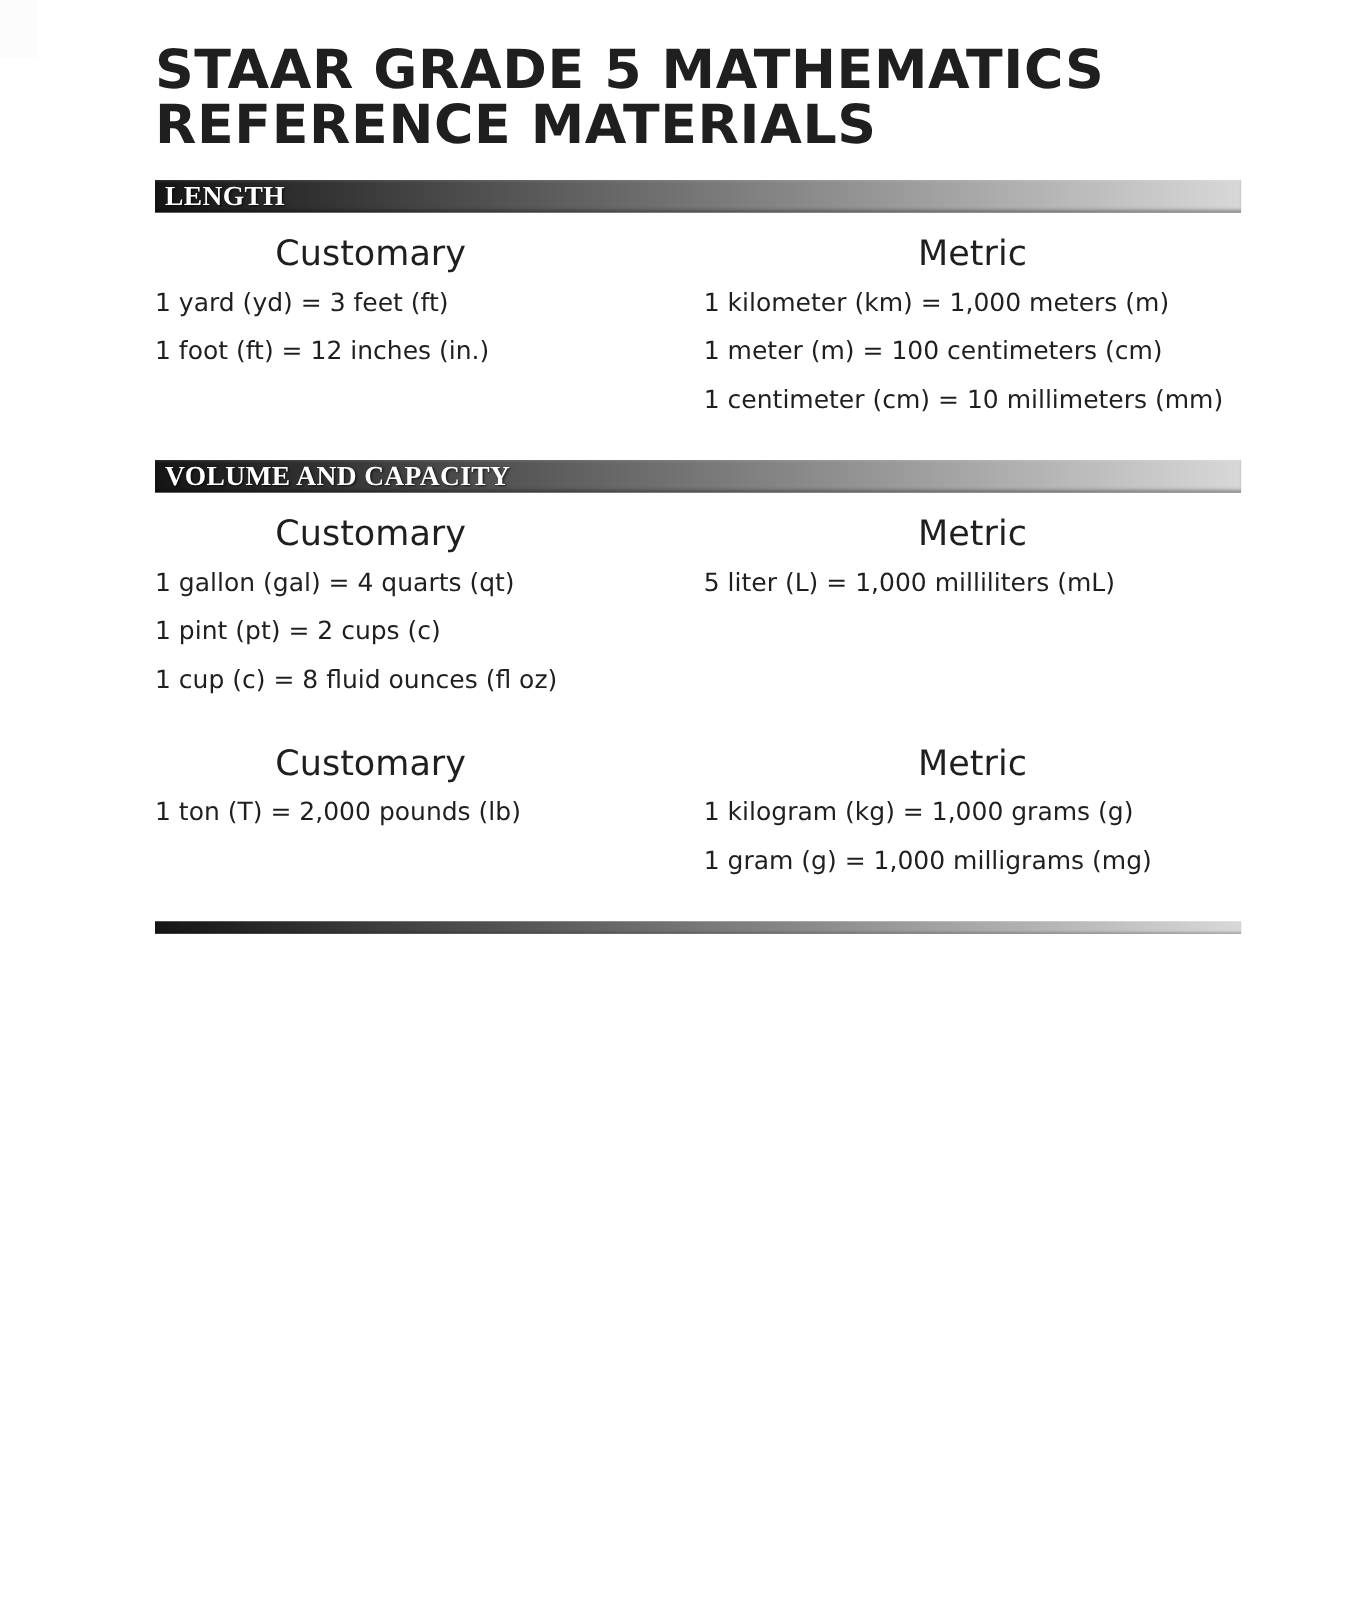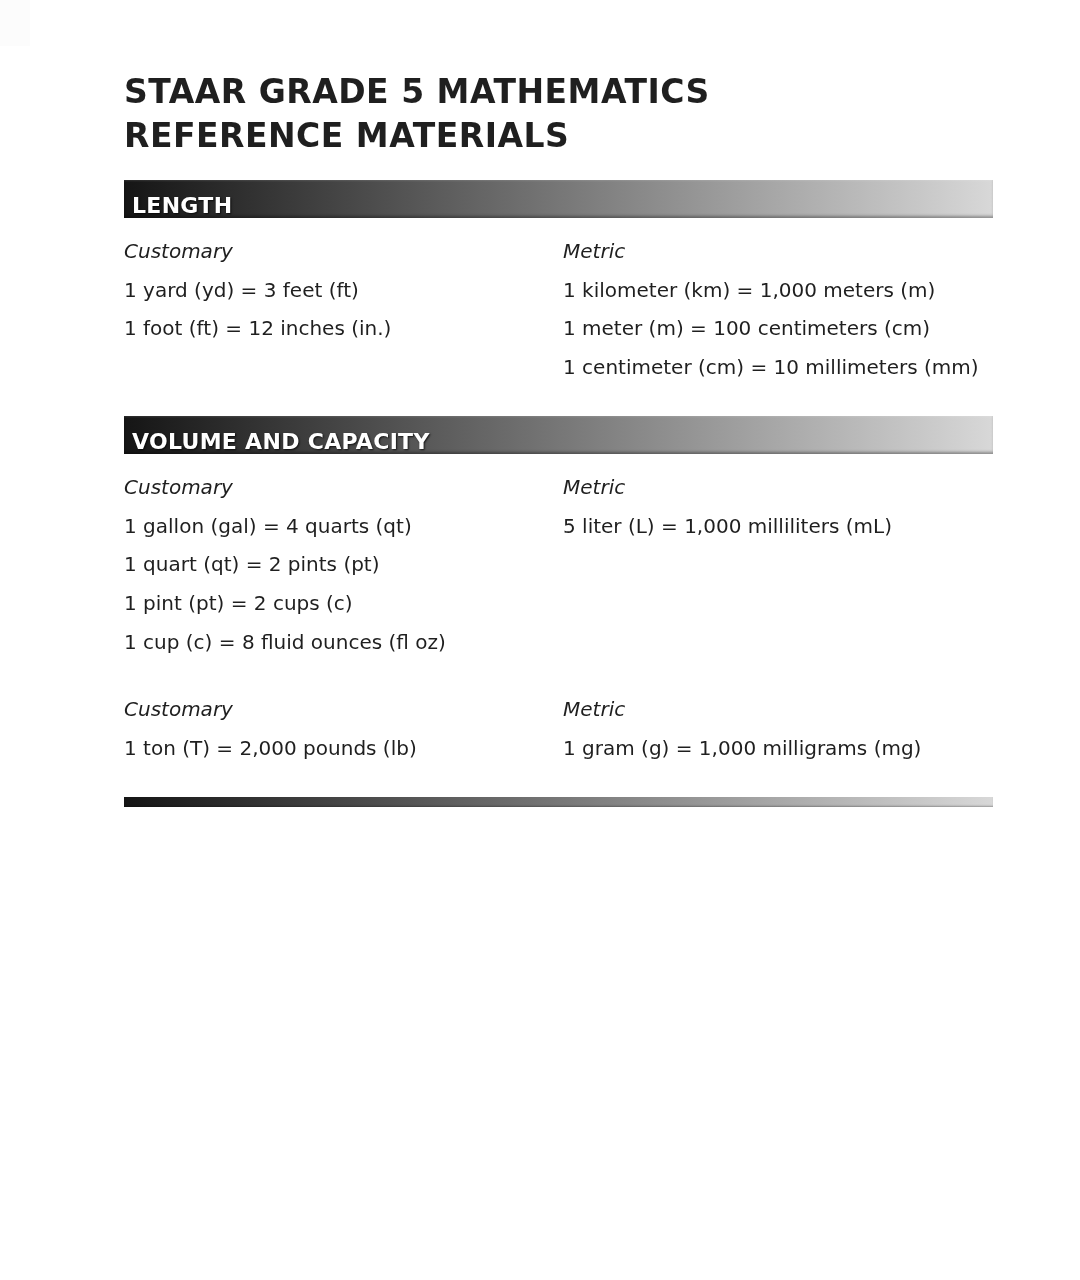--- a/index.html
+++ b/index.html
@@ -25,34 +25,35 @@
     background: #fcfcfc;
   }
   .content {
     position: absolute;
     left: 124px;
     top: 0;
     width: 869px;
   }
   .doc-title {
     margin: 0;
-    padding-top: 70px;
-    font-size: 33px;
+    padding-top: 34px;
+    font-size: 43px;
     line-height: 44px;
     font-weight: 700;
     letter-spacing: 0.5px;
     color: var(--text-color, #1f1f1f);
   }
   .section-bar {
     margin-top: 22px;
-    height: 38px;
+    height: 26px;
     background: linear-gradient(90deg, var(--bar-start, #151515) 0%, var(--bar-end, #d8d8d8) 100%);
     box-shadow: inset 0 -3px 3px -1px rgba(0,0,0,0.35), inset 0 2px 2px -1px rgba(255,255,255,0.12);
     display: flex;
     align-items: flex-end;
+    font-family: Liberation Serif, serif;
   }
   .section-bar .bar-label {
     color: var(--header-text, #ffffff);
     font-size: 22px;
     font-weight: 700;
     padding-left: 8px;
     letter-spacing: 0.3px;
     text-shadow: 1px 1px 2px rgba(0,0,0,0.75);
     white-space: nowrap;
   }
@@ -61,24 +62,23 @@
     margin: 14px 0 29px 0;
   }
   .col {
     font-size: 20px;
     line-height: 38.7px;
     white-space: nowrap;
   }
   .col-customary { width: 345px; }
   .col-metric    { width: 430px; margin-left: 94px; }
   .col-head {
-    text-align: left;
-    font-size: 20px;
+    text-align: center;
+    font-size: 28px;
     line-height: 38.7px;
-    font-style: italic;
   }
   .bottom-rule {
     margin-top: 28px;
     height: 10px;
     background: linear-gradient(90deg, var(--bar-start, #151515) 0%, var(--bar-end, #c9c9c9) 100%);
     box-shadow: inset 0 -2px 2px -1px rgba(0,0,0,0.3);
   }
 </style>
 </head>
 <body>
@@ -109,37 +109,37 @@
       </div>
     </div>
 
     <div class="section-bar">
       <span class="bar-label">VOLUME AND CAPACITY</span>
     </div>
     <div class="section-body">
       <div class="col col-customary">
         <div class="col-head">Customary</div>
         <div class="row">1 gallon (gal) = 4 quarts (qt)</div>
-        <div class="row">1 quart (qt) = 2 pints (pt)</div>
         <div class="row">1 pint (pt) = 2 cups (c)</div>
         <div class="row">1 cup (c) = 8 fluid ounces (fl oz)</div>
       </div>
       <div class="col col-metric">
         <div class="col-head">Metric</div>
         <div class="row">5 liter (L) = 1,000 milliliters (mL)</div>
       </div>
     </div>
 
     <div class="section-body">
       <div class="col col-customary">
         <div class="col-head">Customary</div>
         <div class="row">1 ton (T) = 2,000 pounds (lb)</div>
       </div>
       <div class="col col-metric">
         <div class="col-head">Metric</div>
+        <div class="row">1 kilogram (kg) = 1,000 grams (g)</div>
         <div class="row">1 gram (g) = 1,000 milligrams (mg)</div>
       </div>
     </div>
 
     <div class="bottom-rule"></div>
 
   </div>
 </div>
 
 </body></html>

